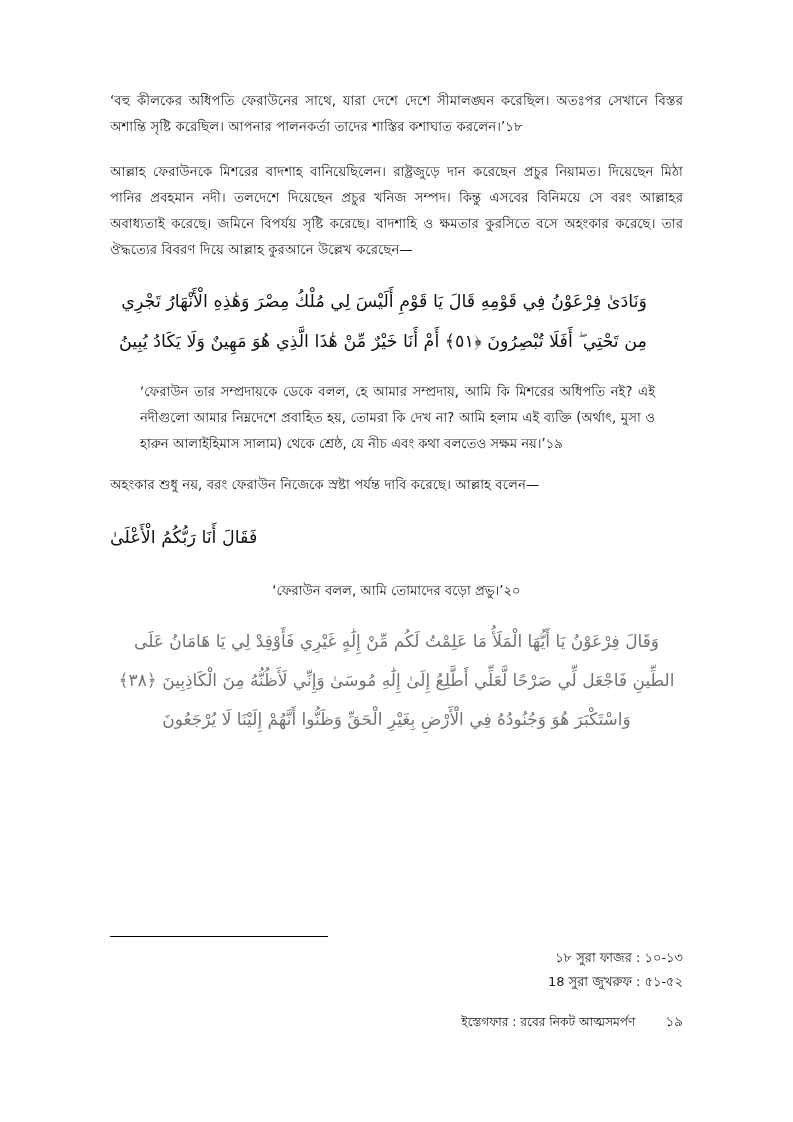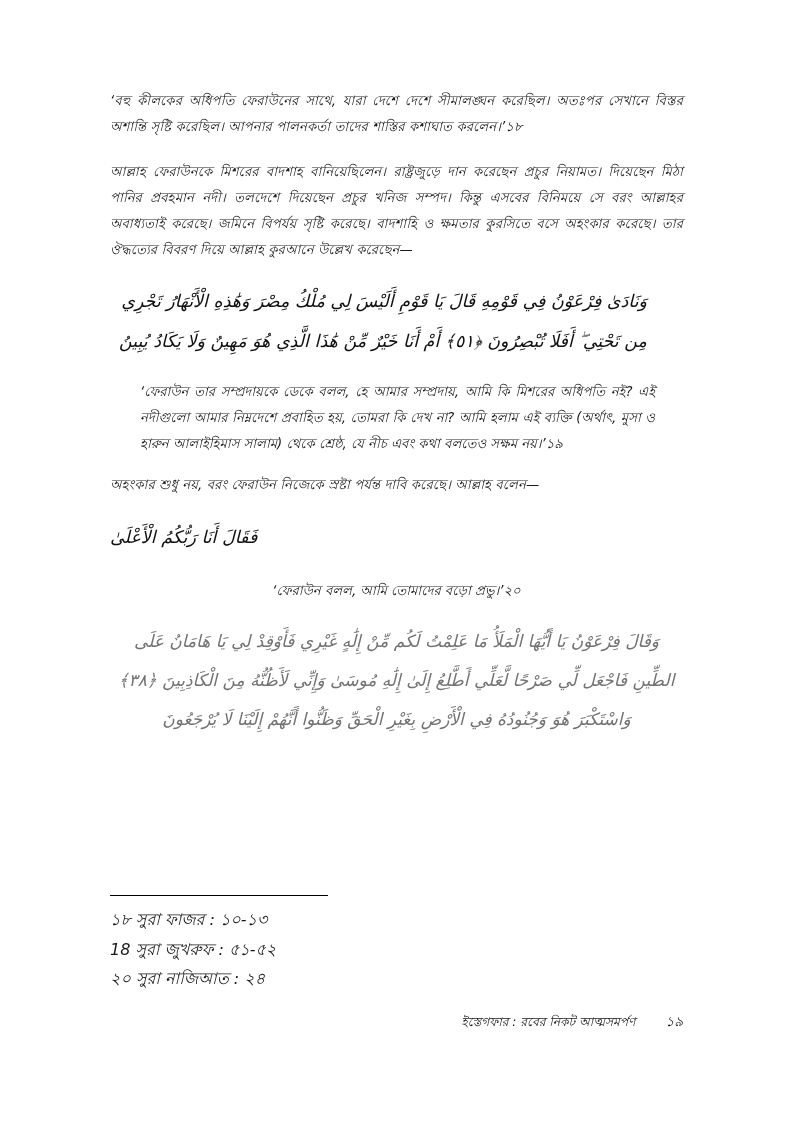--- a/index.html
+++ b/index.html
@@ -16,21 +16,20 @@
     overflow: hidden;
   }
   .page {
     position: absolute;
     left: 0;
     top: 0;
     width: 793px;
     height: 1122px;
     box-sizing: border-box;
     padding: 88px 110px 40px 110px;
-    font-style: italic;
   }
   .content {
     position: relative;
     width: 100%;
   }
   p.bn {
     font-family: "DejaVu Sans", "Liberation Sans", sans-serif;
     font-size: 13.2px;
     line-height: 1.95;
     text-align: justify;
@@ -104,23 +103,24 @@
     width: 573px;
   }
   .fn-rule {
     width: 218px;
     height: 0;
     border-top: 1px solid #000;
     margin-bottom: 9px;
   }
   .fn-item {
     font-family: "DejaVu Sans", "Liberation Sans", sans-serif;
-    font-size: 16px;
+    font-size: 13px;
     line-height: 1.85;
     color: #1a1a1a;
+    text-align: right;
   }
   .footer {
     position: absolute;
     left: 110px;
     right: 110px;
     bottom: 88px;
     display: flex;
     justify-content: flex-end;
     align-items: baseline;
     font-family: "DejaVu Sans", "Liberation Sans", sans-serif;
@@ -162,20 +162,19 @@
       <span class="ar-line">الطِّينِ فَاجْعَل لِّي صَرْحًا لَّعَلِّي أَطَّلِعُ إِلَىٰ إِلَٰهِ مُوسَىٰ وَإِنِّي لَأَظُنُّهُ مِنَ الْكَاذِبِينَ ﴿٣٨﴾</span>
       <span class="ar-line">وَاسْتَكْبَرَ هُوَ وَجُنُودُهُ فِي الْأَرْضِ بِغَيْرِ الْحَقِّ وَظَنُّوا أَنَّهُمْ إِلَيْنَا لَا يُرْجَعُونَ</span>
     </div>
 
   </div>
 
   <div class="footnotes">
     <div class="fn-rule"></div>
     <div class="fn-item">১৮ সুরা ফাজর : ১০-১৩</div>
     <div class="fn-item">18 সুরা জুখরুফ : ৫১-৫২</div>
-    <div class="fn-item">২০ সুরা নাজিআত : ২৪</div>
   </div>
 
   <div class="footer">
     <span class="ftitle">ইস্তেগফার : রবের নিকট আত্মসমর্পণ</span>
     <span class="pnum">১৯</span>
   </div>
 </div>
 
 </body></html>

